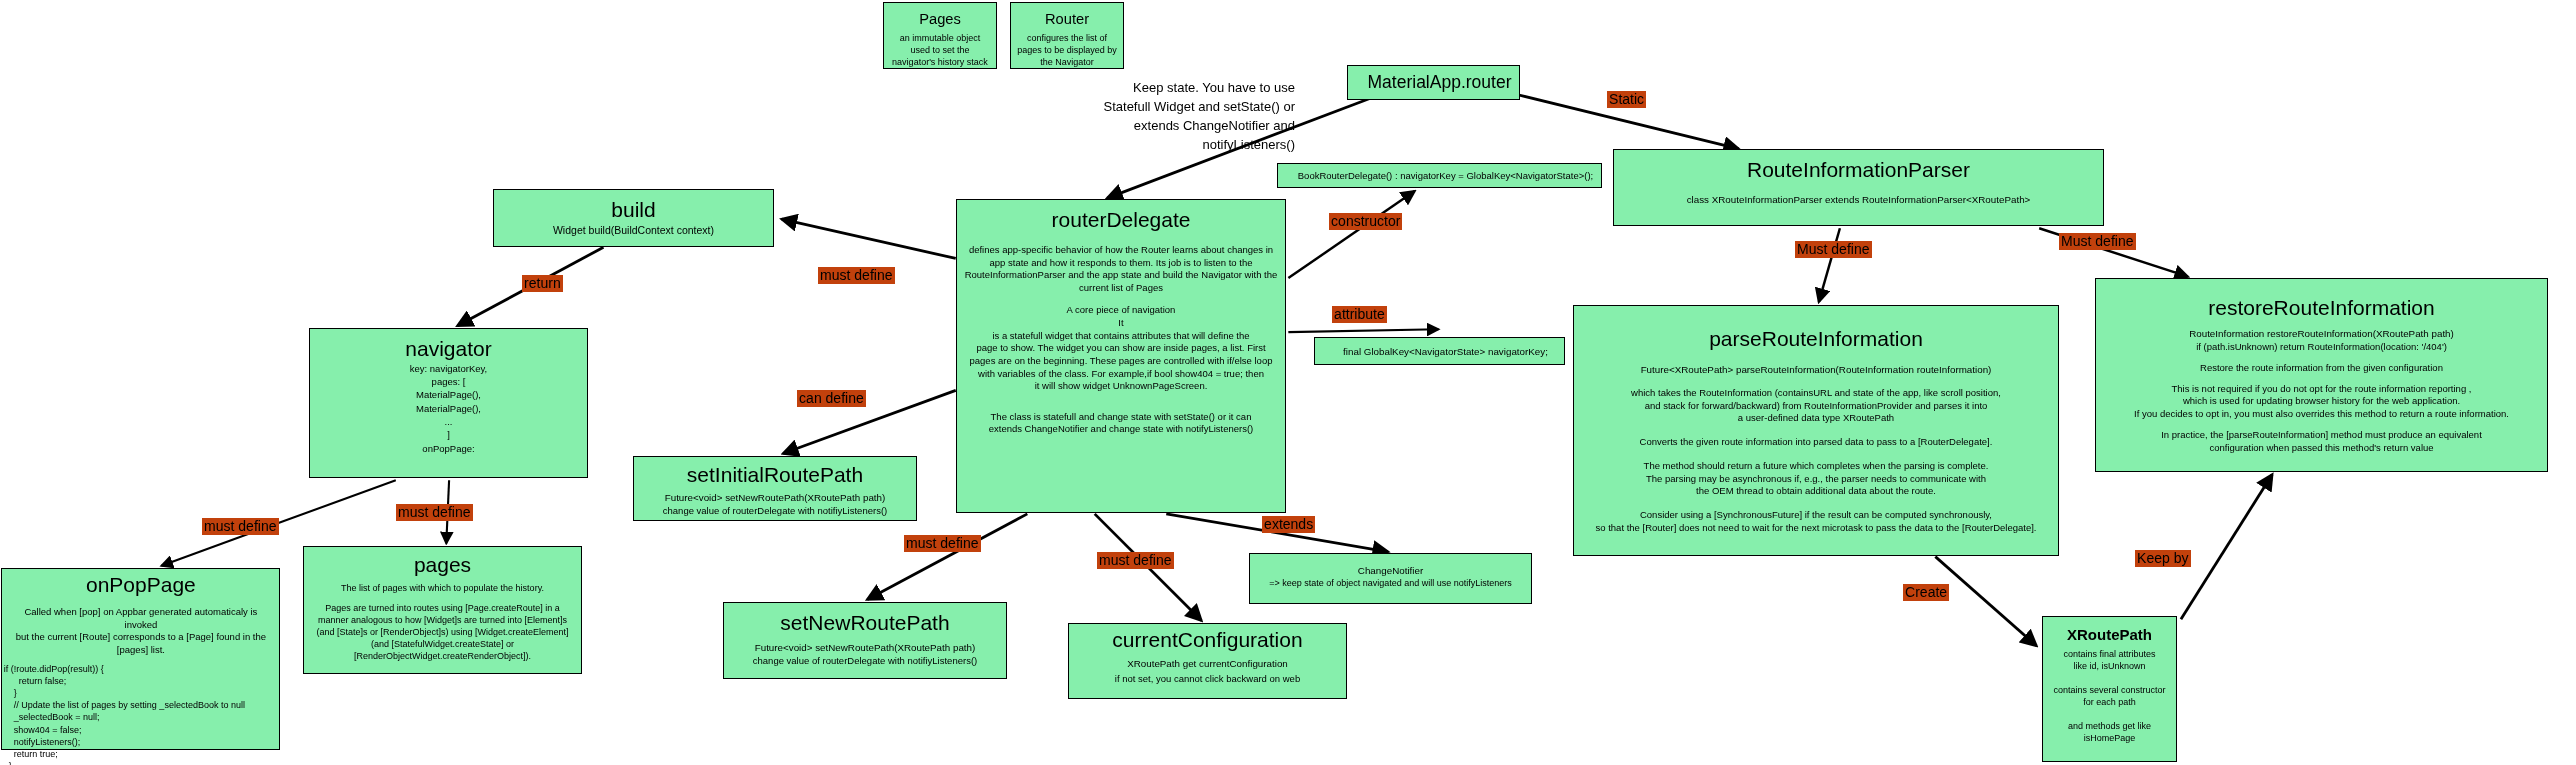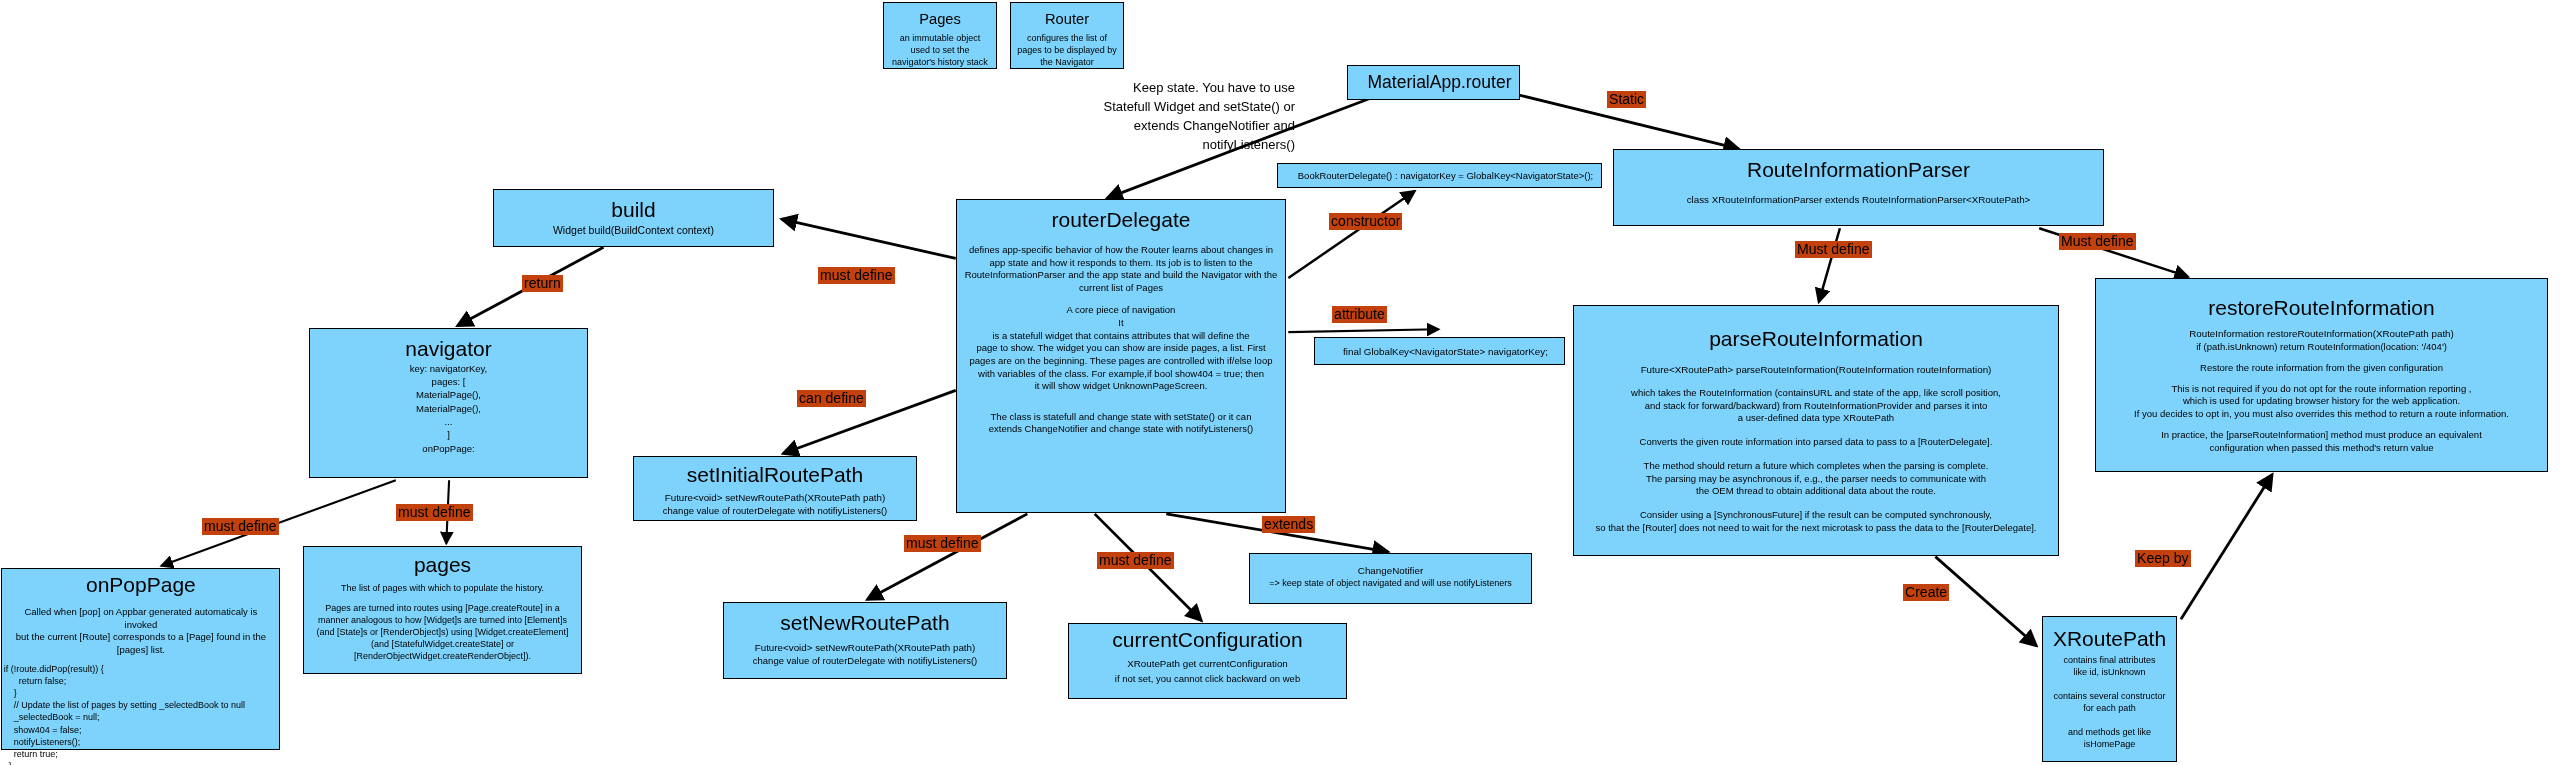--- a/index.html
+++ b/index.html
@@ -3,26 +3,26 @@
 <meta charset="utf-8">
 <style>
   * { margin:0; padding:0; box-sizing:border-box; }
   html,body { background:#fff; }
   body {
     position:relative; width:2576px; height:766px; overflow:hidden;
     font-family:"Liberation Sans", sans-serif; color:#000;
   }
   #edges-canvas { position:absolute; left:0; top:0; width:2576px; height:766px; }
   .node {
-    position:absolute; background:#7dd3fc; border:1.4px solid #000;
+    position:absolute; background:#86efac; border:1.4px solid #000;
     text-align:center; color:#000;
   }
   .title { font-weight:400; margin:8.4px 4.2px 5.6px; line-height:1.1; }
   .t-lg  { font-size:21px; }
-  .t-md  { font-size:21px; }
+  .t-md  { font-size:15px;font-weight:bold; }
   .t-sm  { font-size:14.7px; }
   .sig   { font-weight:normal; font-size:9.8px; white-space:pre-line; line-height:1.35; margin:7px 5.6px; }
   .body  { font-size:9.5px; white-space:pre-line; line-height:1.33; margin:6.3px 5.6px; }
   .codeblock { font-size:9.5px; text-align:left; white-space:pre; line-height:1.35; margin:5.6px 7px; }
   .center-flex { display:flex; align-items:center; justify-content:center;padding-left:12px; }
   .edge-label {
     position:absolute; font-size:14px; line-height:1.2; background:#c2410c;
     padding:0 2.1px; white-space:nowrap;
   }
   .free-note {

